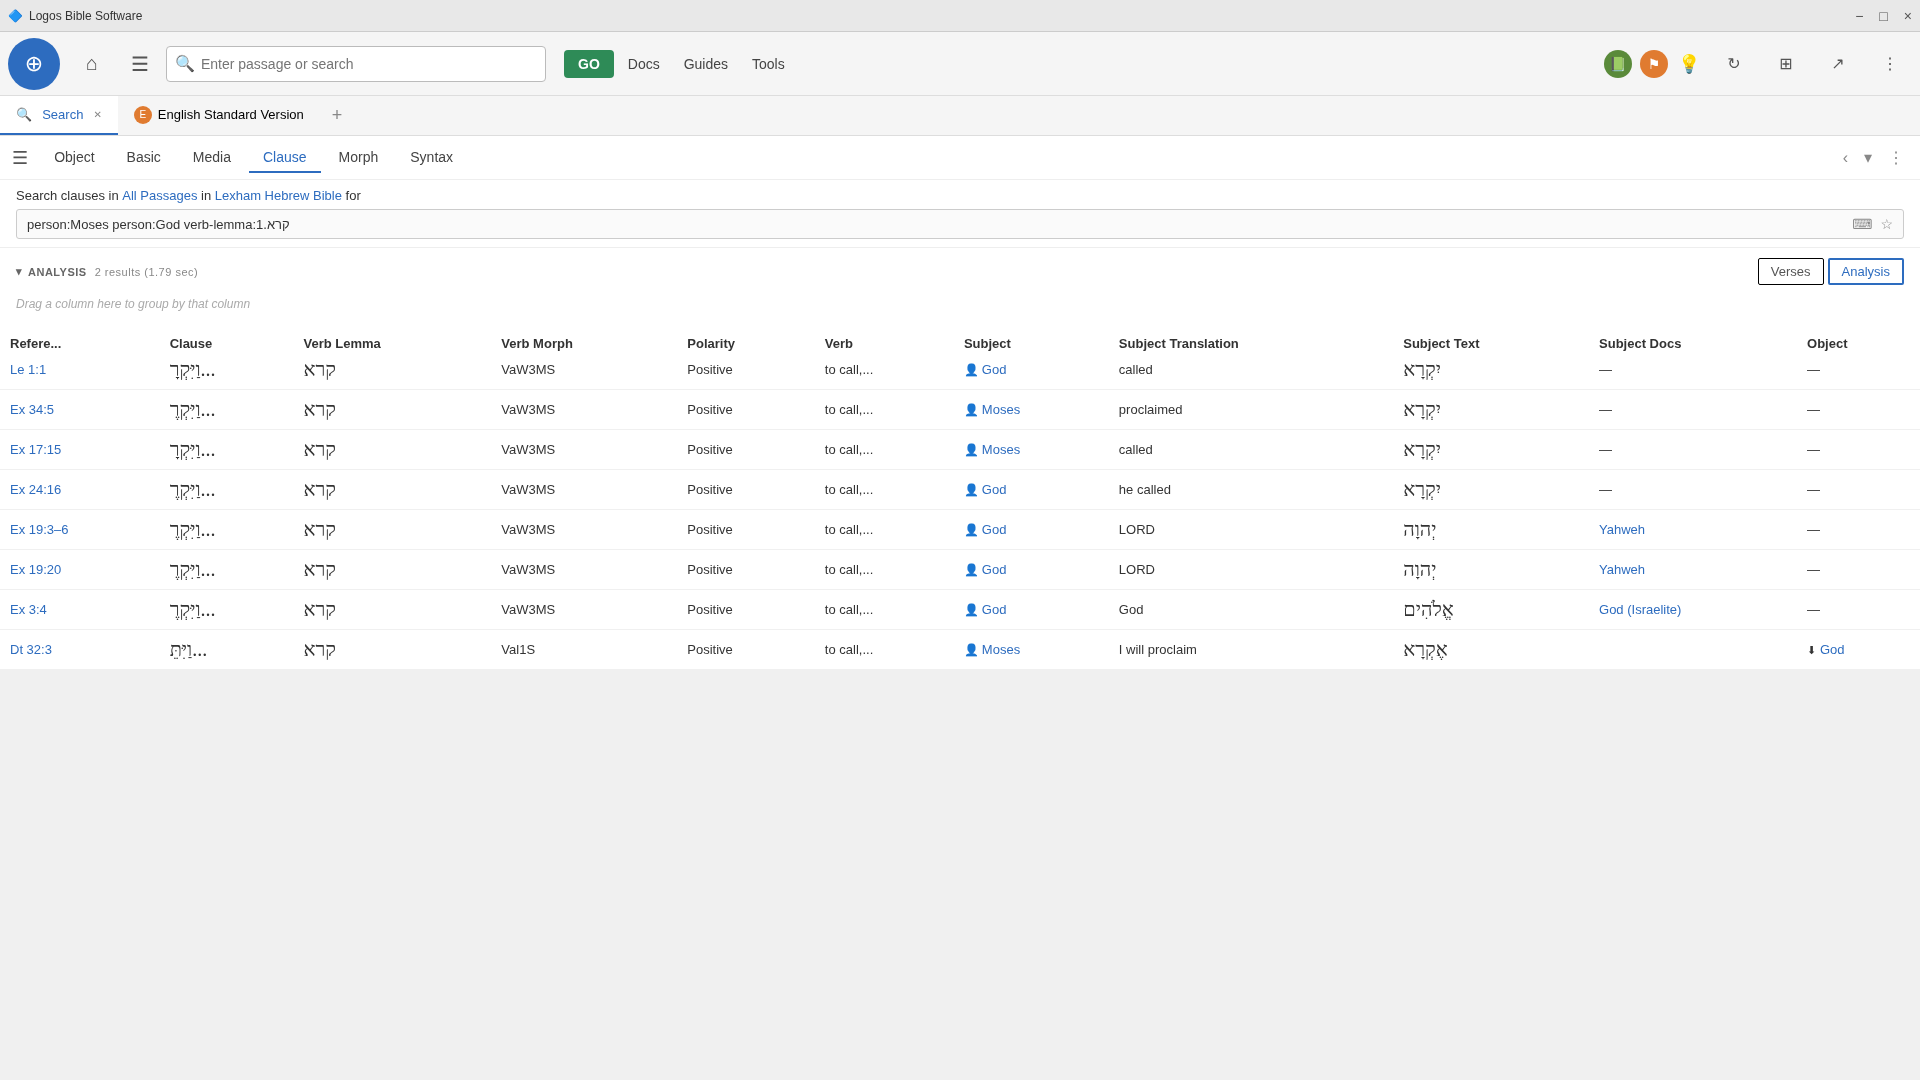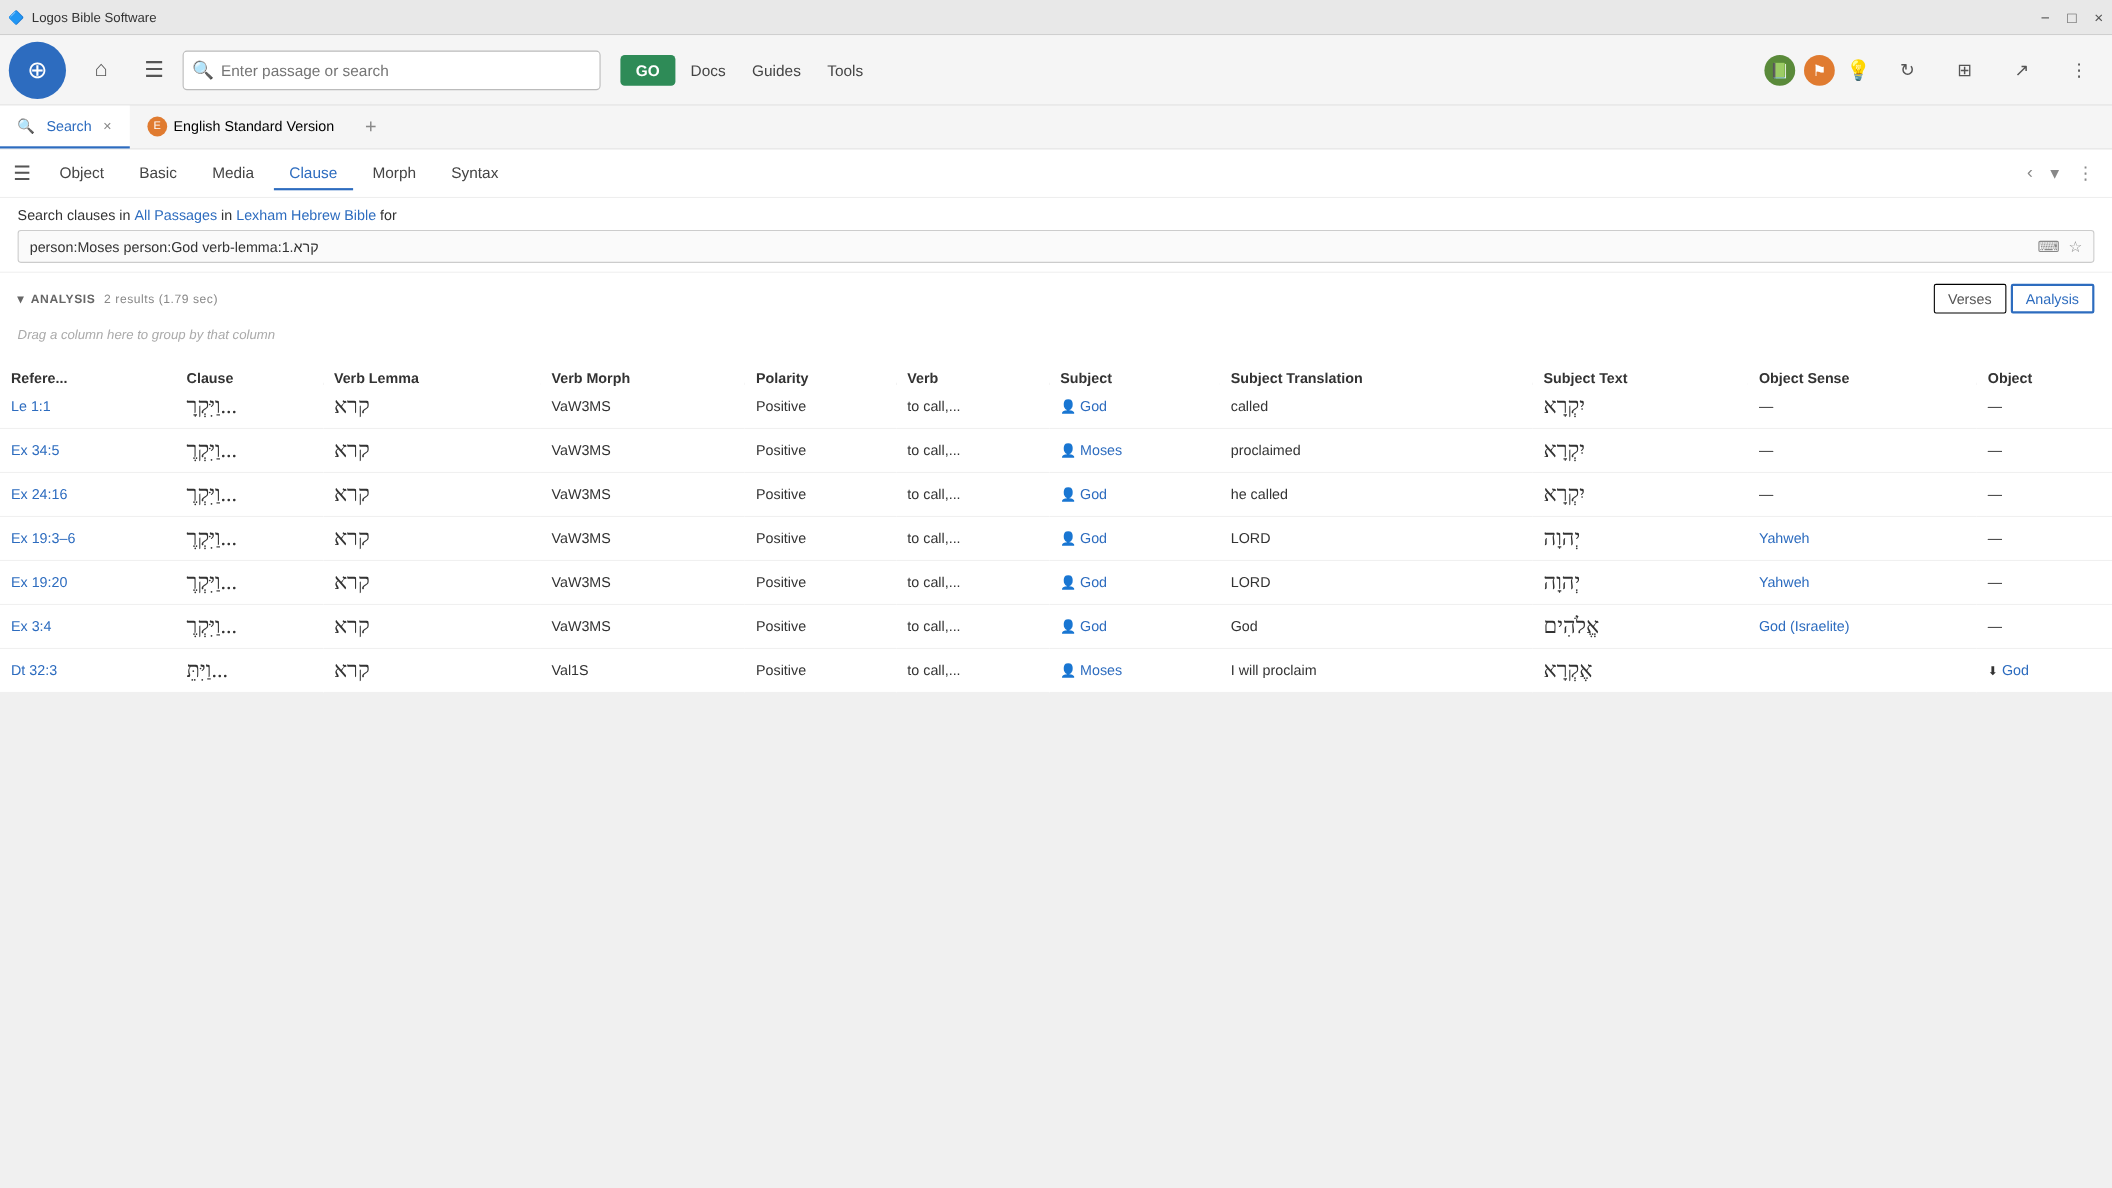--- a/index.html
+++ b/index.html
@@ -314,21 +314,21 @@
           <tr>
           <th>Refere...</th>
               <th>Clause</th>
               <th>Verb Lemma</th>
               <th>Verb Morph</th>
               <th>Polarity</th>
               <th>Verb</th>
               <th>Subject</th>
               <th>Subject Translation</th>
               <th>Subject Text</th>
-              <th>Object Sense</th>
+              <th>Subject Docs</th>
               <th>Object</th>
             </tr>
         </thead>
         <tbody id="table-body">
         <tr>
               <td><a class="ref-link">Le 1:1</a></td>
               <td><span class="hebrew">וַיִּקְרָ...</span></td>
               <td><span class="hebrew">קרא</span></td>
               <td>VaW3MS</td>
               <td>Positive</td>
@@ -346,20 +346,33 @@
               <td>VaW3MS</td>
               <td>Positive</td>
               <td>to call,...</td>
               <td><span class="subject-icon">👤</span><a class="subject-link">Moses</a></td>
               <td>proclaimed</td>
               <td><span class="hebrew">יִקְרָא</span></td>
               <td>—</td>
               <td>—</td>
             </tr>
             <tr>
+              <td><a class="ref-link">Ex 17:15</a></td>
+              <td><span class="hebrew">וַיִּקְרָ...</span></td>
+              <td><span class="hebrew">קרא</span></td>
+              <td>VaW3MS</td>
+              <td>Positive</td>
+              <td>to call,...</td>
+              <td><span class="subject-icon">👤</span><a class="subject-link">Moses</a></td>
+              <td>called</td>
+              <td><span class="hebrew">יִקְרָא</span></td>
+              <td>—</td>
+              <td>—</td>
+            </tr>
+            <tr>
               <td><a class="ref-link">Ex 24:16</a></td>
               <td><span class="hebrew">וַיִּקְרֶ...</span></td>
               <td><span class="hebrew">קרא</span></td>
               <td>VaW3MS</td>
               <td>Positive</td>
               <td>to call,...</td>
               <td><span class="subject-icon">👤</span><a class="subject-link">God</a></td>
               <td>he called</td>
               <td><span class="hebrew">יִקְרָא</span></td>
               <td>—</td>

